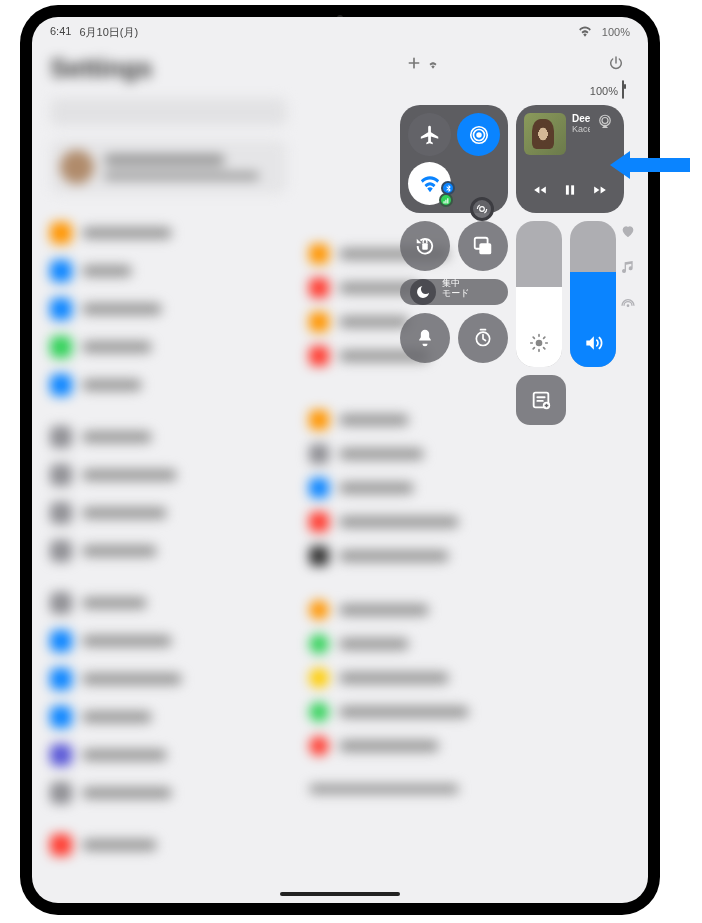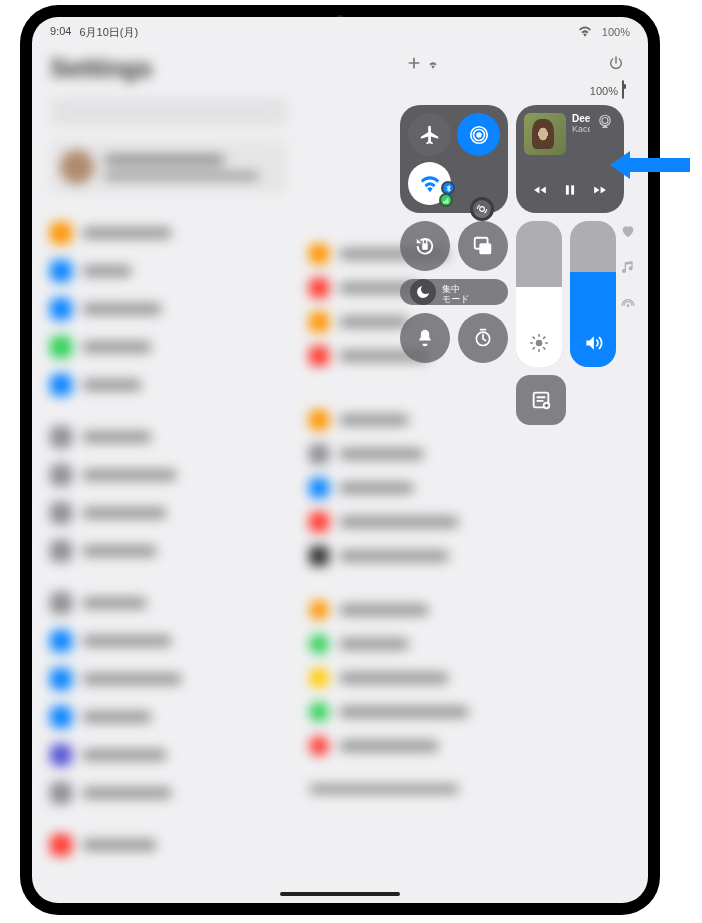--- a/index.html
+++ b/index.html
@@ -102,21 +102,21 @@
   .media-title{font-size:10px;font-weight:600;white-space:nowrap;overflow:hidden;}
   .media-artist{font-size:9px;color:#ccc;white-space:nowrap;overflow:hidden;}
   .airplay-sm{width:20px;height:20px;color:#ccc;}
   .media-controls{display:flex;justify-content:center;gap:14px;margin-top:auto;margin-bottom:4px;}
   .media-controls svg{color:#fff;}
 
   .row2{display:flex;gap:8px;margin-top:8px;align-items:flex-start;}
   .col-buttons{display:flex;flex-direction:column;gap:8px;width:108px;}
   .btn-pair{display:flex;gap:8px;}
   .round-btn{width:50px;height:50px;background:rgba(100,100,105,0.8);border-radius:50%;display:flex;align-items:center;justify-content:center;color:#fff;}
-  .focus-btn{flex:1;height:50px;background:rgba(100,100,105,0.82);border-radius:25px;display:flex;align-items:flex-end;gap:6px;padding:0 10px;color:#fff;}
+  .focus-btn{flex:1;height:50px;background:rgba(100,100,105,0.82);border-radius:25px;display:flex;align-items:flex-start;gap:6px;padding:0 10px;color:#fff;}
   .focus-btn .moon{width:26px;height:26px;background:rgba(70,70,75,0.9);border-radius:50%;display:flex;align-items:center;justify-content:center;}
   .focus-label{font-size:9px;line-height:1.1;}
 
   .sliders{display:flex;gap:8px;}
   .slider{width:46px;height:146px;background:rgba(120,120,125,0.55);border-radius:18px;position:relative;overflow:hidden;}
   .slider-fill{position:absolute;left:0;right:0;bottom:0;background:#fff;}
   .slider-icon{position:absolute;left:50%;bottom:10px;transform:translateX(-50%);color:#888;}
   .slider.vol .slider-icon{color:#0a84ff;}
 
   .row3{display:flex;gap:8px;margin-top:8px;}
@@ -281,21 +281,21 @@
           </div>
         <div style="height:14px"></div>
         <div class="row">
             <div class="blurtext" style="width:150px;height:10px"></div>
           </div>
       </div>
     </div>
 
     <div class="status">
       <div style="display:flex;gap:8px;">
-        <span>9:04</span>
+        <span>6:41</span>
         <span>6月10日(月)</span>
       </div>
       <div style="display:flex;gap:10px;align-items:center;color:#666">
         <span>
           <svg width="14" height="11" viewBox="0 0 24 18">
               <path fill="currentColor" d="M12 18l-3-4c1-1 2-1.5 3-1.5s2 .5 3 1.5l-3 4zm-6-8c2-2 4-3 6-3s4 1 6 3l-2 2.5c-1.3-1.3-2.7-2-4-2s-2.7.7-4 2L6 10zm-4-5c3-3 6.5-4.5 10-4.5S19 2 22 5l-2 2.5C17.5 5 15 4 12 4S6.5 5 4 7.5L2 5z"></path>
             </svg>
         </span>
         <span style="font-size:11px;">100%</span>
       </div>

